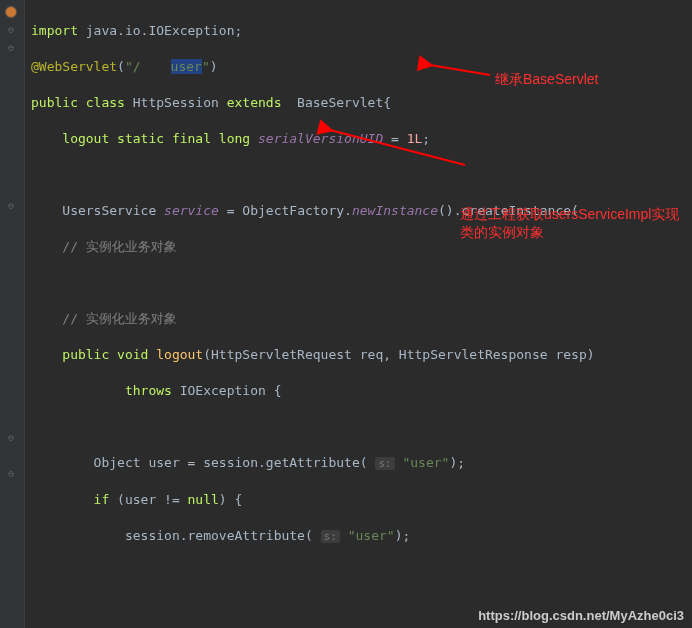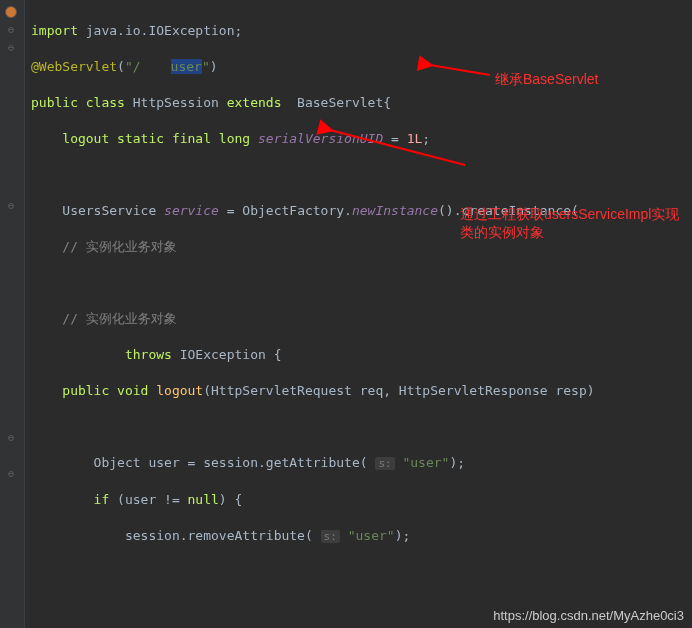--- a/index.html
+++ b/index.html
@@ -70,20 +70,21 @@
       pointer-events: none;
     }
     .watermark {
       position: absolute;
       bottom: 5px;
       right: 8px;
       color: #cccccc;
       font-size: 13px;
       font-family: sans-serif;
       pointer-events: none;
+      font-weight: bold;
     }
   </style>
 </head>
 <body>
 
 <div class="gutter">
   <div class="gutter-icon circle-icon" style="top:6px"></div>
   <div class="gutter-icon toggle-icon" style="top:24px">⊖</div>
   <div class="gutter-icon toggle-icon" style="top:42px">⊖</div>
   <div class="gutter-icon toggle-icon" style="top:200px">⊖</div>
@@ -94,22 +95,22 @@
 <div class="code-area">
 <div><span class="kw">import</span><span> java.io.IOException;</span></div>
 <div><span class="ann">@WebServlet</span><span>(</span><span class="str">"/<span class="seltext">user</span>"</span><span>)</span></div>
 <div><span class="kw">public class </span><span>HttpSession </span><span class="kw">extends </span><span> BaseServlet{</span></div>
 <div><span class="kw">    logout static final long </span><span class="staticm">serialVersionUID</span><span> = </span><span class="num">1L</span><span>;</span></div>
 <div> </div>
 <div><span>    UsersService </span><span class="staticm">service</span><span> = ObjectFactory.</span><span class="staticm">newInstance</span><span>().createInstance(</span></div>
 <div><span class="comment">    // 实例化业务对象</span></div>
 <div> </div>
 <div><span class="comment">    // 实例化业务对象</span></div>
+<div><span class="kw">    public void </span><span class="method">logout</span><span>(HttpServletRequest req, HttpServletResponse resp)</span></div>
 <div><span class="kw">            throws </span><span>IOException </span><span>{</span></div>
-<div><span class="kw">    public void </span><span class="method">logout</span><span>(HttpServletRequest req, HttpServletResponse resp)</span></div>
 <div> </div>
 <div><span>        Object user = session.getAttribute( </span><span class="hint">s:</span><span> </span><span class="str">"user"</span><span>);</span></div>
 <div><span class="kw">        if </span><span>(user != </span><span class="kw">null</span><span>) {</span></div>
 <div><span>            session.removeAttribute( </span><span class="hint">s:</span><span> </span><span class="str">"user"</span><span>);</span></div>
 
 
 
 
 
 

